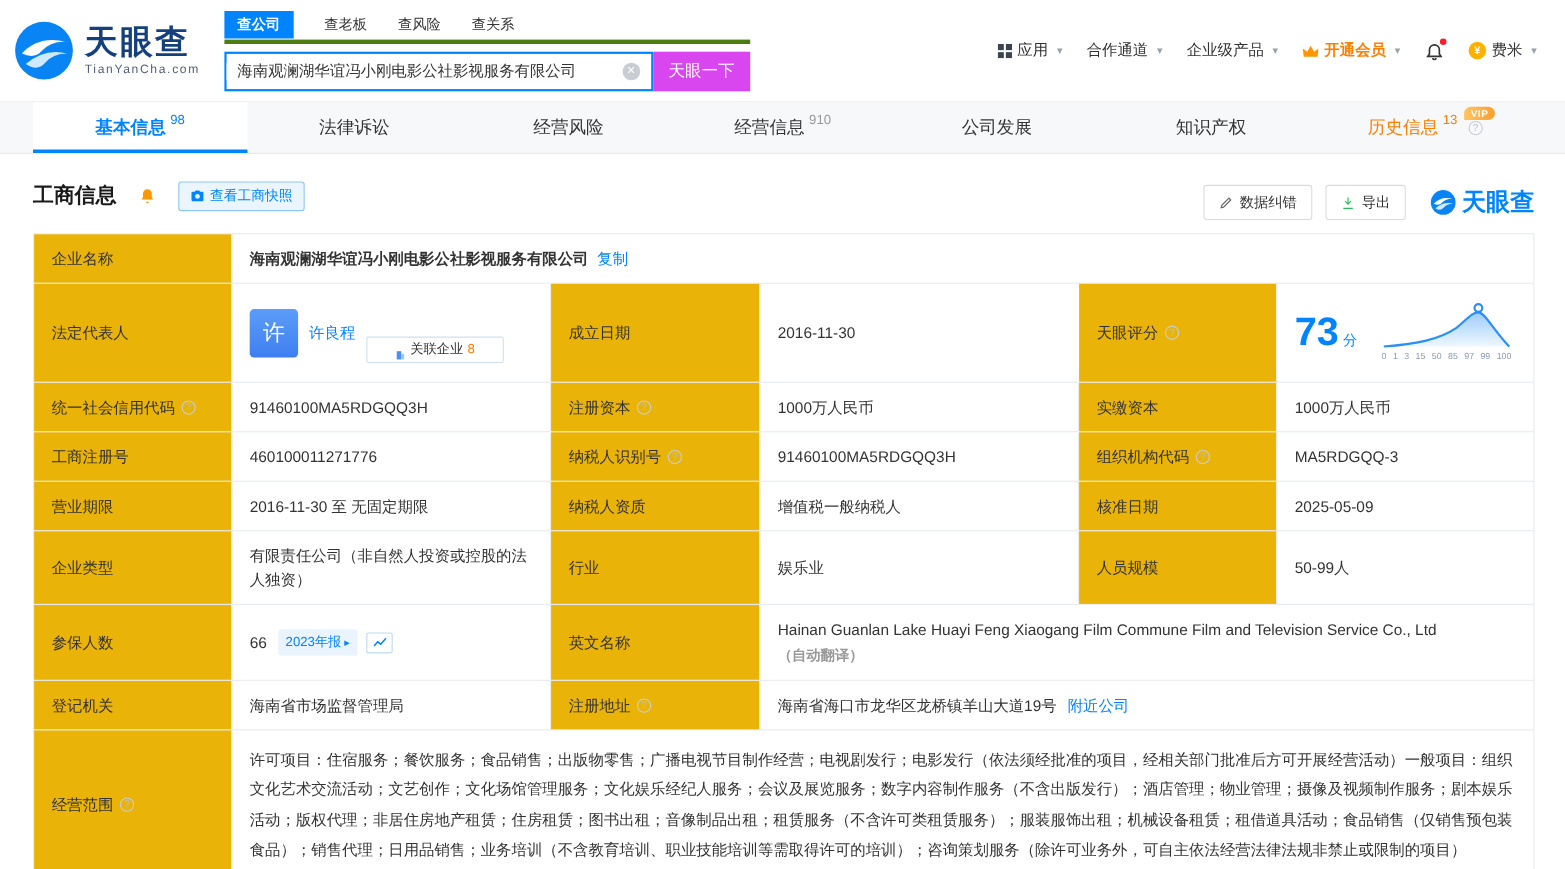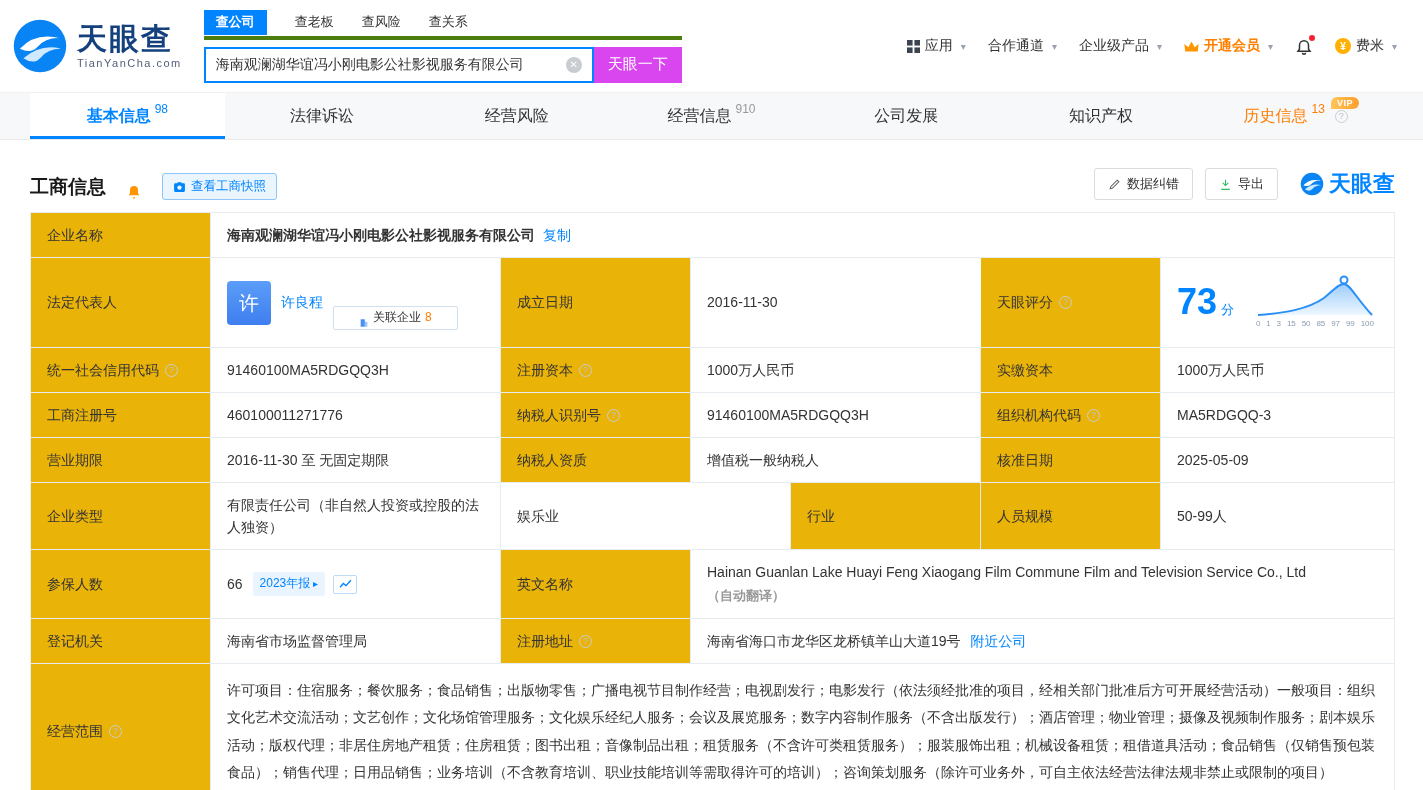--- a/index.html
+++ b/index.html
@@ -39,21 +39,21 @@
   .tabbar { display:flex; background:#f7f8fa; border-top:1px solid #f1f1f1; border-bottom:1px solid #e9e9e9; height:48px; padding:0 30px; }
   .tab { flex:1; position:relative; display:flex; align-items:center; justify-content:center; gap:4px; font-size:16px; color:#333; cursor:pointer; }
   .tab .count { font-size:12px; color:#999; align-self:flex-start; margin-top:9px; }
   .tab.active { background:#fff; color:#0084ff; font-weight:bold; box-shadow:inset 0 -3px 0 #0084ff; }
   .tab.active .count { color:#0084ff; font-weight:normal; }
   .tab.orange { color:#ff7d00; }
   .tab.orange .count { color:#ff7d00; }
   .vip-badge { position:absolute; top:4px; right:34px; background:linear-gradient(90deg,#ffc55c,#ff9e2d); color:#fff; font-size:9px; font-weight:bold; padding:1px 6px; border-radius:7px 7px 7px 0; letter-spacing:0.5px; }
 
   
-  .section-head { display:flex; align-items:flex-end; margin:16px 28px 12px 30px; gap:20px; }
+  .section-head { display:flex; align-items:center; margin:16px 28px 12px 30px; gap:20px; }
   .section-title { font-size:19px; font-weight:bold; color:#1a1a1a; }
   .snapshot-btn { display:flex; align-items:center; gap:5px; border:1px solid #8fc5f8; color:#0084ff; background:#eaf5fe; font-size:12.5px; padding:4px 10px; border-radius:3px; cursor:pointer; font-family:inherit; }
   .right-tools { margin-left:auto; display:flex; align-items:center; gap:12px;margin-top:12px; }
   .tool-btn { display:flex; align-items:center; gap:6px; border:1px solid #dcdcdc; border-radius:3px; background:#fff; padding:6px 13px; font-size:13px; color:#333; cursor:pointer; font-family:inherit; }
   .brand { display:flex; align-items:center; gap:5px; color:#0084ff; font-weight:bold; font-size:22px; margin-left:10px; }
 
   
   .tbl { margin:0 28px 0 30px; border:1px solid #e7ecf0; font-size:14px; }
   .row { display:flex; border-bottom:1px solid #e7ecf0; align-items:stretch; }
   .row:last-child { border-bottom:none; }
@@ -368,25 +368,25 @@
       </div>
   </div>
 
   <div class="row row-type">
     <div class="cell lbl c1">
         <span>企业类型</span>
       </div>
     <div class="cell c2">
         <span>有限责任公司（非自然人投资或控股的法人独资）</span>
       </div>
+    <div class="cell lbl c3">
+        <span>行业</span>
+      </div>
     <div class="cell c4">
         <span>娱乐业</span>
-      </div>
-    <div class="cell lbl c3">
-        <span>行业</span>
       </div>
     <div class="cell lbl c5">
         <span>人员规模</span>
       </div>
     <div class="cell rest">
         <span>50-99人</span>
       </div>
   </div>
 
   <div class="row row-insured">

